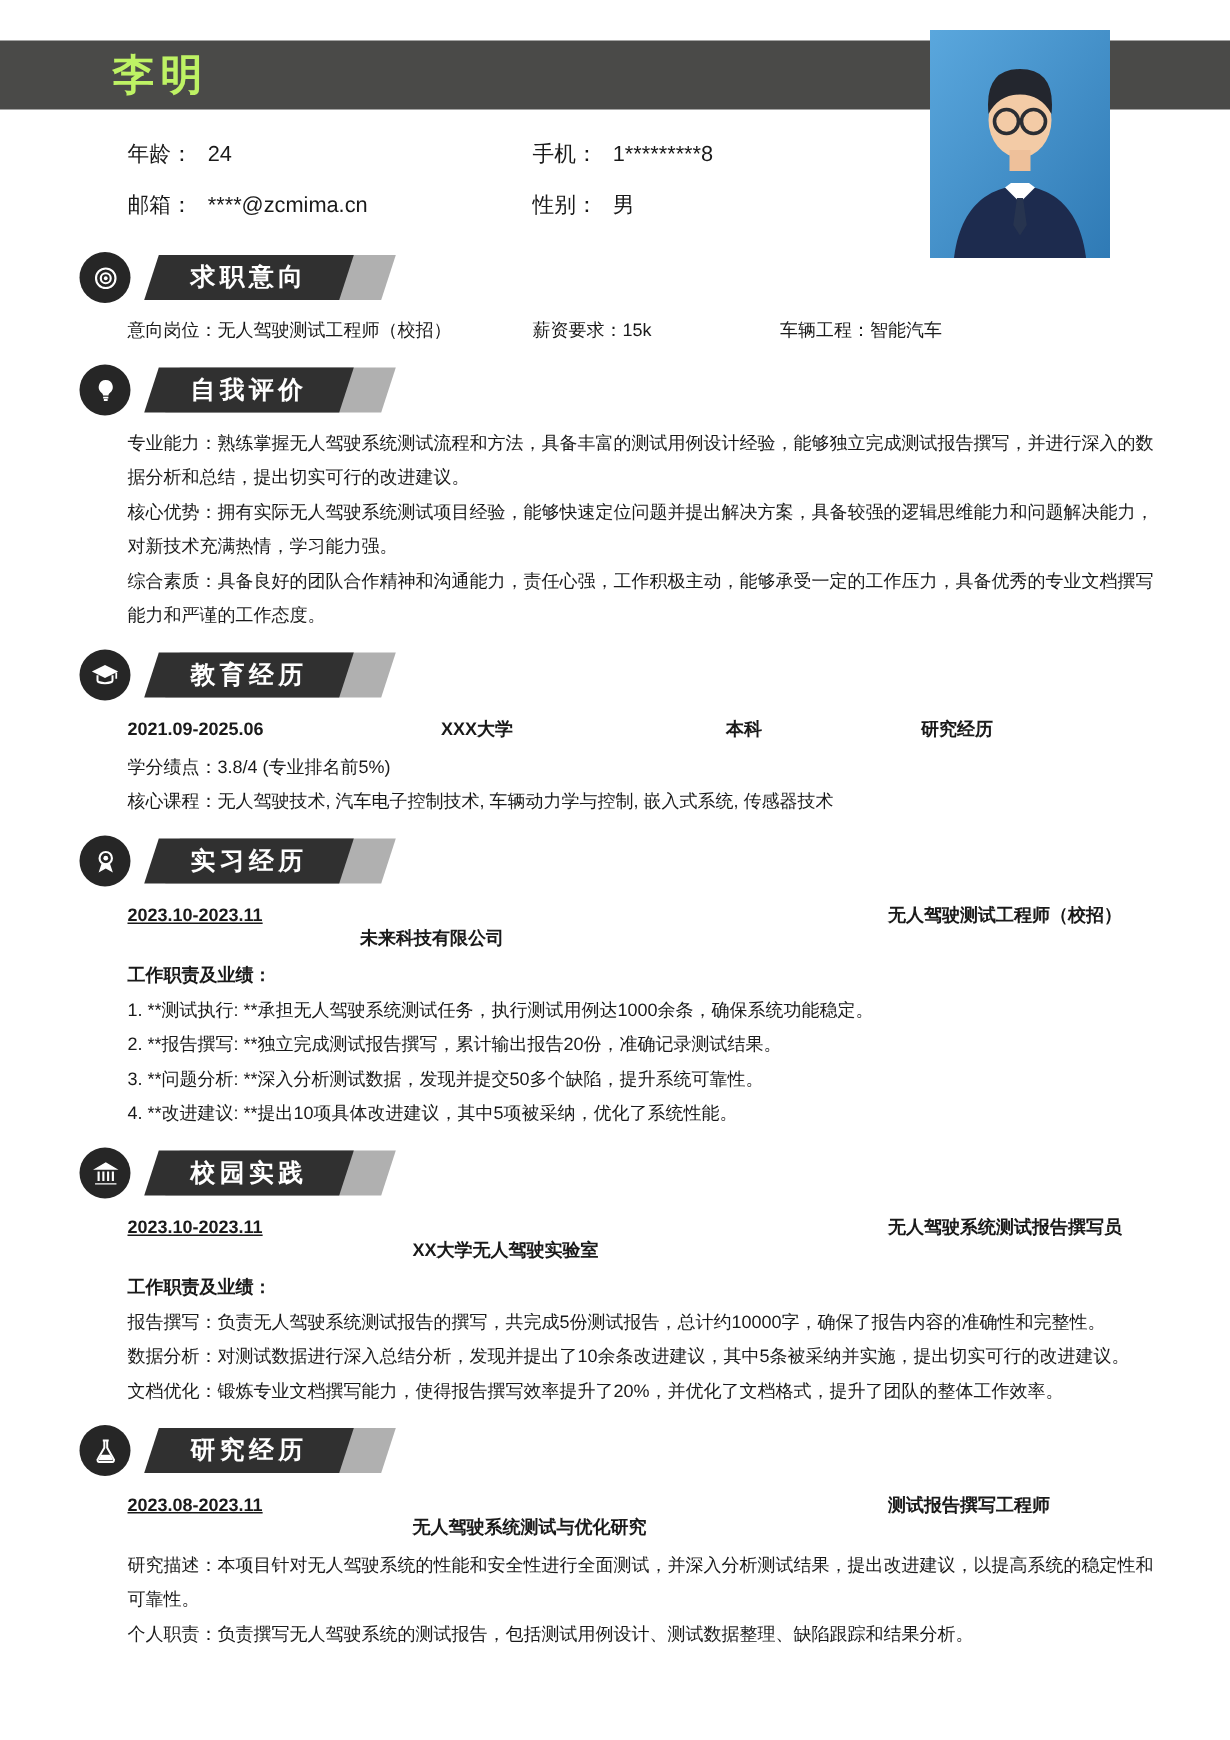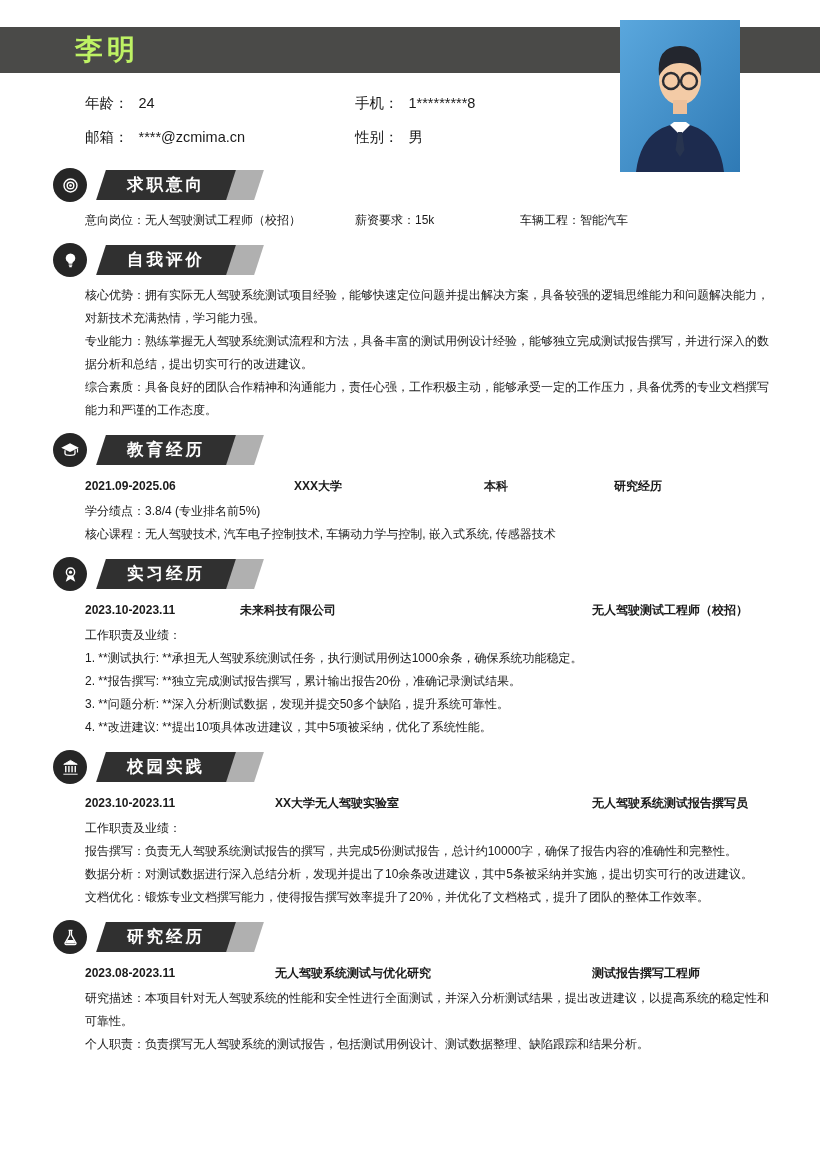--- a/index.html
+++ b/index.html
@@ -38,30 +38,30 @@
 
   .sec-body{margin:6px 50px 0 85px;font-size:12px;line-height:23px;}
   .sec-body p{margin:0;}
 
   .cols3{display:flex;}
   .cols3 .c1{width:270px;flex:none;}
   .cols3 .c2{width:165px;flex:none;}
   .cols3 .c3{flex:1;}
 
   .row{display:flex;font-weight:bold;line-height:25px;margin-bottom:1px;}
-  .row .period{width:190px;flex:none;}
+  .row .period{width:190px;flex:none;text-decoration:underline;}
   .row.intern .period{width:155px;}
-  .row .mid{flex:1;}
+  .row .mid{flex:1;margin-top:15px;}
   .row .role{width:178px;flex:none;text-align:left;}
   .edu-row span.s1{width:190px;flex:none;}
   .edu-row span.s2{width:190px;flex:none;margin-left:19px;}
   .edu-row span.s3{width:130px;flex:none;}
   .edu-row span.s4{flex:1;}
 
-  .duty{font-weight:normal;}
+  .duty{font-weight:bold;}
 </style>
 </head>
 <body>
 
 <div class="page">
 
   <header class="topbar">
     <h1>李明</h1>
   </header>
 
@@ -133,22 +133,22 @@
             </svg>
         </span>
         <div class="banner">
           <span class="tail"></span>
           <span class="dark">
               <b>自我评价</b>
             </span>
         </div>
       </div>
       <div class="sec-body">
+        <p>专业能力：熟练掌握无人驾驶系统测试流程和方法，具备丰富的测试用例设计经验，能够独立完成测试报告撰写，并进行深入的数据分析和总结，提出切实可行的改进建议。</p>
         <p>核心优势：拥有实际无人驾驶系统测试项目经验，能够快速定位问题并提出解决方案，具备较强的逻辑思维能力和问题解决能力，对新技术充满热情，学习能力强。</p>
-        <p>专业能力：熟练掌握无人驾驶系统测试流程和方法，具备丰富的测试用例设计经验，能够独立完成测试报告撰写，并进行深入的数据分析和总结，提出切实可行的改进建议。</p>
         <p>综合素质：具备良好的团队合作精神和沟通能力，责任心强，工作积极主动，能够承受一定的工作压力，具备优秀的专业文档撰写能力和严谨的工作态度。</p>
       </div>
     </section>
 
     <section class="section">
       <div class="sec-head">
         <span class="sec-icon">
           <svg viewBox="0 0 24 24" width="20" height="20">
               <path d="M12 4 1.5 9.2 12 14.4 22.5 9.2z" fill="#fff"></path>
               <path d="M6 12.2v4.1c0 1.2 2.7 2.2 6 2.2s6-1 6-2.2v-4.1" fill="none" stroke="#fff" stroke-width="1.6"></path>

